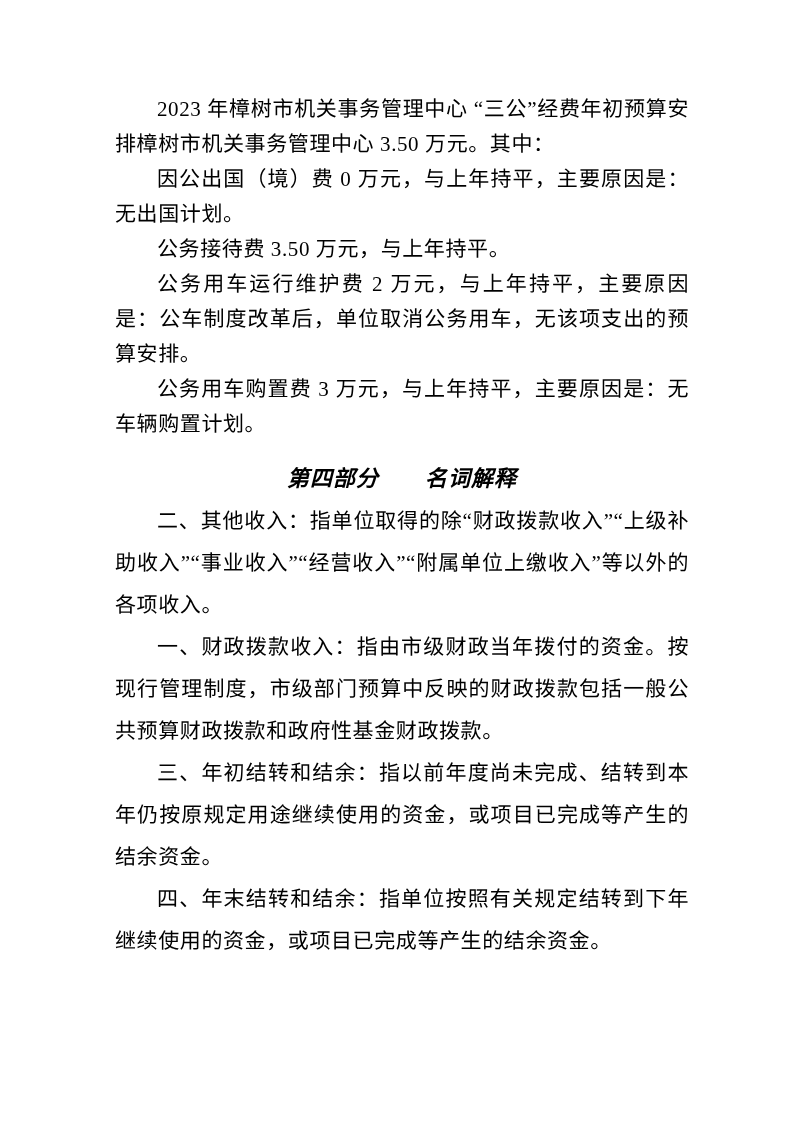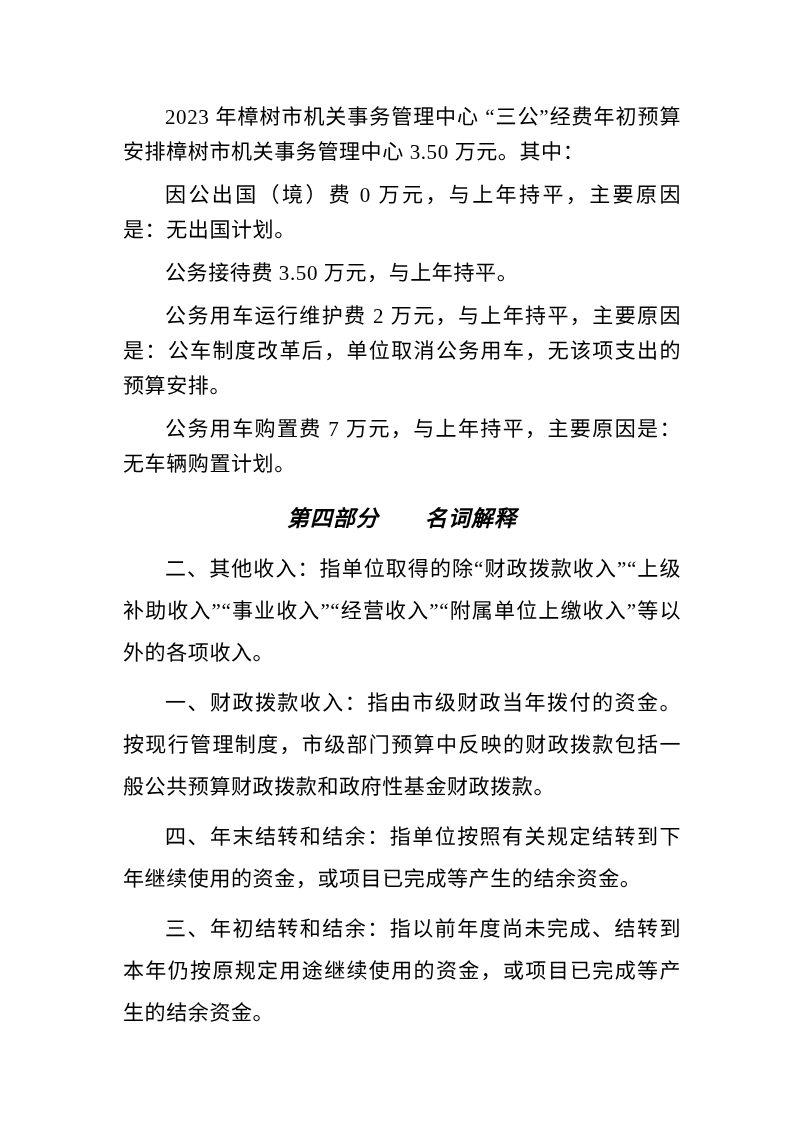--- a/index.html
+++ b/index.html
@@ -15,21 +15,21 @@
     margin: 0 auto;
     background: #ffffff;
     color: #000000;
     padding: 92px 104px 0 115px;
     overflow: hidden;
     font-family: "Liberation Serif", "DejaVu Serif", serif;
     font-size: 21px;
     letter-spacing: 0.6px;
   }
   .sec p {
-    margin: 8px;
+    margin: 0;
     padding: 0;
     text-indent: 2em;
     text-align: justify;
     word-break: break-all;
   }
   .sec-budget p {
     line-height: 35px;
   }
   .sec-glossary p {
     line-height: 42px;
@@ -50,25 +50,25 @@
 </head>
 <body>
 
 <div class="page">
 
   <section class="sec sec-budget">
     <p>2023 年樟树市机关事务管理中心 “三公”经费年初预算安排樟树市机关事务管理中心 3.50 万元。其中：</p>
     <p>因公出国（境）费 0 万元，与上年持平，主要原因是：无出国计划。</p>
     <p>公务接待费 3.50 万元，与上年持平。</p>
     <p>公务用车运行维护费 2 万元，与上年持平，主要原因是：公车制度改革后，单位取消公务用车，无该项支出的预算安排。</p>
-    <p>公务用车购置费 7 万元，与上年持平，主要原因是：无车辆购置计划。</p>
+    <p>公务用车购置费 3 万元，与上年持平，主要原因是：无车辆购置计划。</p>
   </section>
 
   <h2 class="section-heading">第四部分　　名词解释</h2>
 
   <section class="sec sec-glossary">
     <p>二、其他收入：指单位取得的除“财政拨款收入”“上级补助收入”“事业收入”“经营收入”“附属单位上缴收入”等以外的各项收入。</p>
     <p>一、财政拨款收入：指由市级财政当年拨付的资金。按现行管理制度，市级部门预算中反映的财政拨款包括一般公共预算财政拨款和政府性基金财政拨款。</p>
+    <p>三、年初结转和结余：指以前年度尚未完成、结转到本年仍按原规定用途继续使用的资金，或项目已完成等产生的结余资金。</p>
     <p>四、年末结转和结余：指单位按照有关规定结转到下年继续使用的资金，或项目已完成等产生的结余资金。</p>
-    <p>三、年初结转和结余：指以前年度尚未完成、结转到本年仍按原规定用途继续使用的资金，或项目已完成等产生的结余资金。</p>
   </section>
 
 </div>
 
 </body></html>

